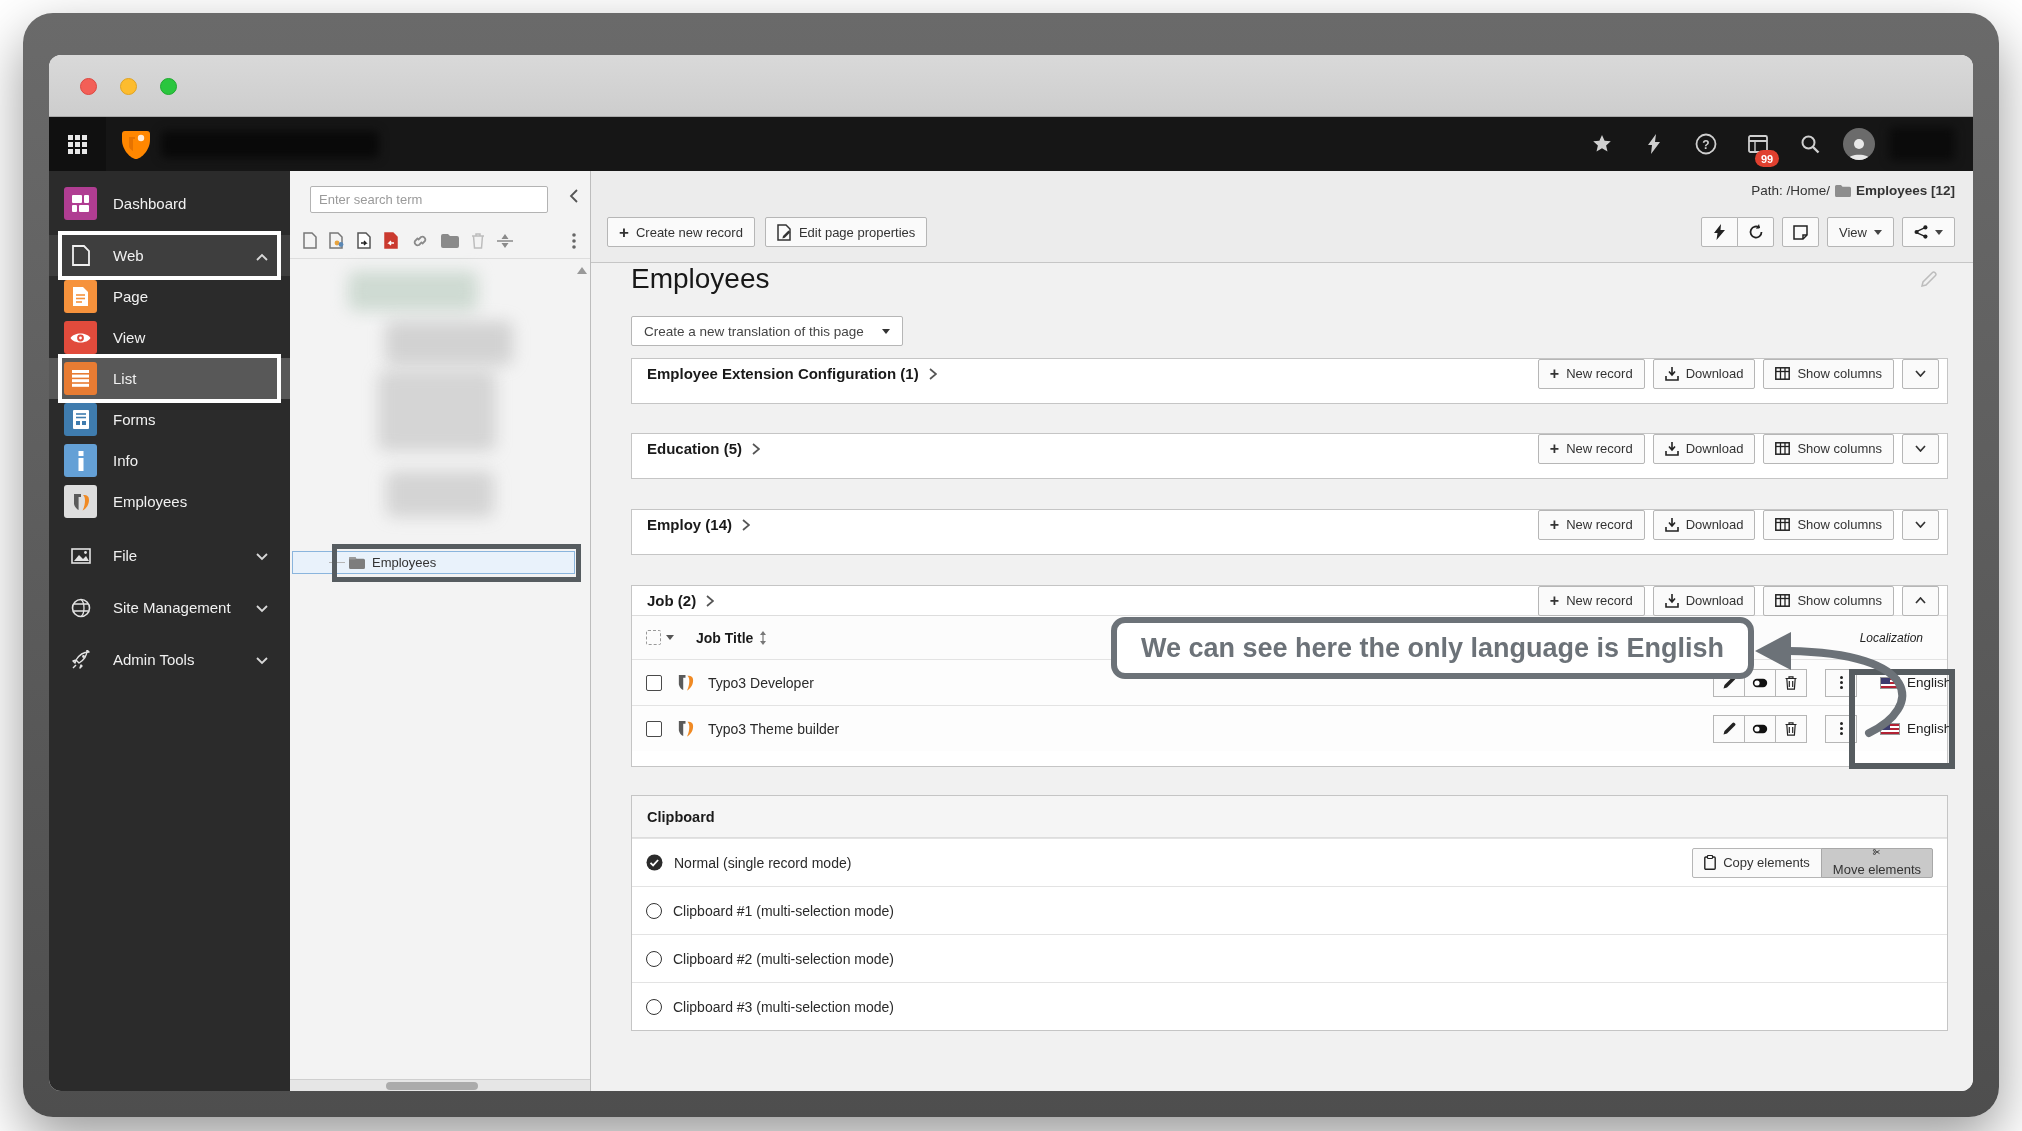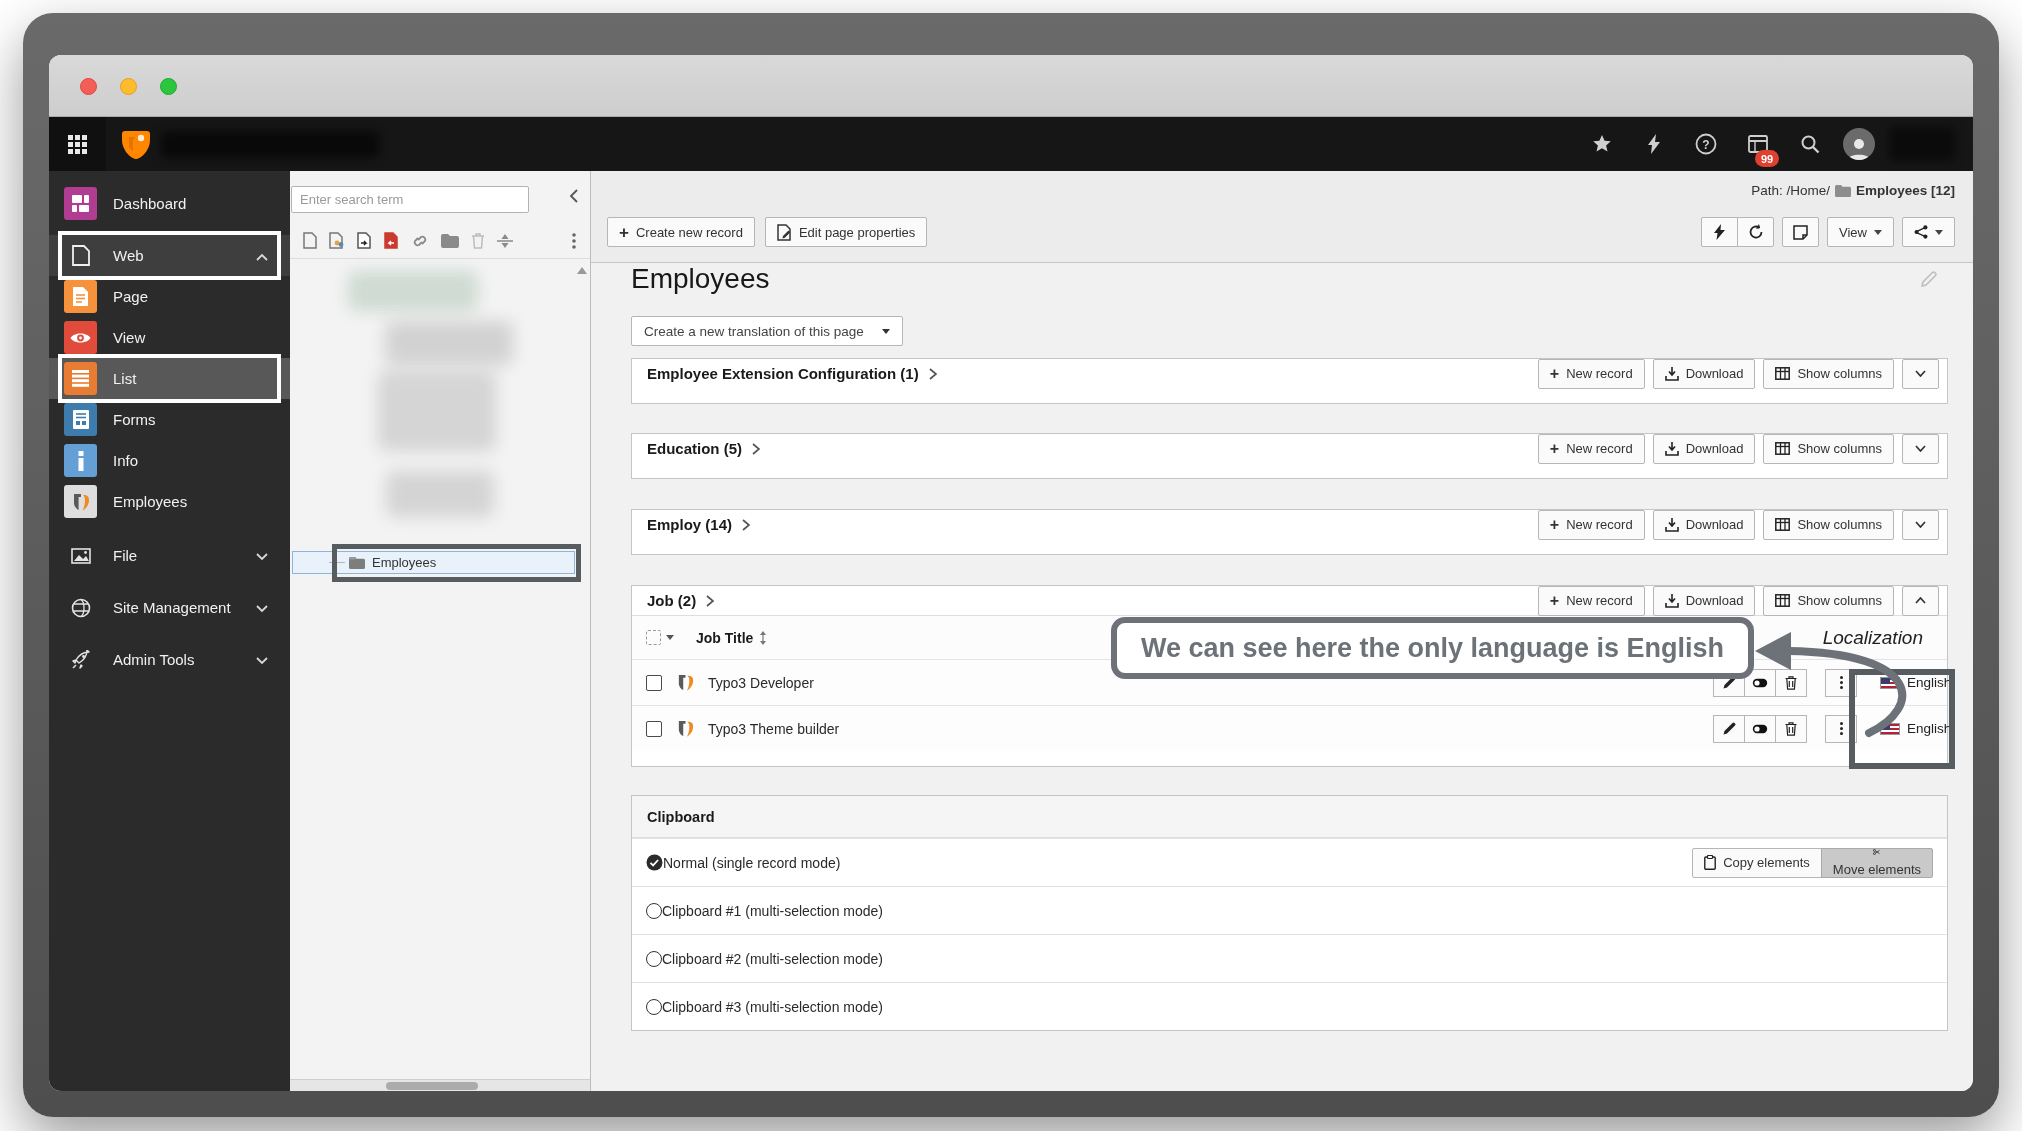--- a/index.html
+++ b/index.html
@@ -30,21 +30,21 @@
   .userblur { width:66px; height:34px; background:#0b0b0b; border-radius:5px; filter:blur(5px); }
   
   .sidebar { position:absolute; left:0; top:116px; width:241px; height:920px; background:#2b2b2b; }
   .sb-item { position:absolute; left:0; width:241px; height:41px; display:flex; align-items:center; padding-left:15px; color:#f1f1f1; font-size:15px; }
   .sb-tile { width:33px; height:33px; border-radius:3px; margin-right:16px; display:flex; align-items:center; justify-content:center; flex:0 0 33px; }
   .sb-plain { width:33px; margin-right:16px; display:flex; align-items:center; justify-content:center; color:#e3e3e3; flex:0 0 33px; }
   .sb-chev { margin-left:auto; margin-right:22px; color:#cfcfcf; }
   .anno-white { position:absolute; border:4px solid #fff; pointer-events:none; }
   
   .tree { position:absolute; left:241px; top:116px; width:301px; height:920px; background:#f3f3f3; border-right:1px solid #bdbdbd; }
-  .tree-search { position:absolute; left:1px; top:15px; width:238px; height:27px; border:1px solid #b3b3b3; border-radius:2px;
+  .tree-search { position:absolute; left:20px; top:15px; width:238px; height:27px; border:1px solid #b3b3b3; border-radius:2px;
                  background:#fff; font-size:13px; color:#444; padding:0 8px; font-family:"Liberation Sans",sans-serif; }
   .tree-search::placeholder { color:#9a9a9a; }
   .tree-collapse { position:absolute; right:12px; top:18px; color:#555; }
   .tree-toolbar { position:absolute; left:0; top:52px; width:100%; height:36px; border-bottom:1px solid #ddd; display:flex; align-items:center; padding-left:13px; gap:12px; color:#555; }
   .tree-toolbar .kebab { margin-left:auto; margin-right:14px; }
   .blob { position:absolute; filter:blur(8px); border-radius:8px; }
   .tree-row { position:absolute; left:2px; top:380px; width:283px; height:23px; background:#e9f2fb; border:1px solid #8ab5dd;
               display:flex; align-items:center; font-size:13px; color:#333; }
   .tree-row .conn { width:16px; height:1px; background:#b5b5b5; margin-left:36px; margin-right:4px; }
   .anno-tree { position:absolute; left:39px; top:-8px; width:249px; height:38px; border:5px solid #565c60; pointer-events:none; }
@@ -71,34 +71,34 @@
   .selectbox { position:absolute; left:40px; top:145px; width:272px; height:30px; background:#fff; border:1px solid #b6b6b6; border-radius:2px;
                display:flex; align-items:center; font-size:13.5px; color:#444; padding:12px 12px; gap:12px; cursor:pointer; }
   .selectbox .caret { margin-left:auto; border-top-color:#333; }
   .panel { position:absolute; left:40px; width:1317px; background:#fff; border:1px solid #c5c5c5; }
   .panel-h { height:29px; display:flex; align-items:center; padding-left:15px; font-size:15px; font-weight:bold; color:#1a1a1a; gap:10px; }
   .panel-h .chev-r { color:#555; }
   .panel-actions { margin-left:auto; margin-right:8px; display:flex; gap:8px; font-weight:normal; }
   .theader { height:44px; border-top:1px solid #ddd; background:#fcfcfc; display:flex; align-items:center; padding:0 24px 0 14px; }
   .cb-dashed { width:15px; height:15px; border:1.5px dashed #999; border-radius:2px; margin-right:5px; }
   .th-title { font-size:14px; font-weight:bold; color:#1a1a1a; margin-left:22px; margin-right:6px; }
-  .loc { margin-left:auto; font-size:19px; font-style:italic; color:#222; }
+  .loc { margin-left:auto; font-size:12px; font-style:italic; color:#222; }
   .trow { height:46px; border-top:1px solid #e3e3e3; background:#fdfdfd; position:relative; display:flex; align-items:center; padding-left:14px; }
   .cb { width:16px; height:16px; border:1.6px solid #4a4a4a; border-radius:2px; background:#fff; }
   .trow .rec-ic { margin-left:14px; }
   .trow .rtitle { margin-left:13px; font-size:14px; color:#2a2a2a; }
   .actions { position:absolute; left:1082px; display:flex; }
   .abtn { width:32px; height:28px; background:#fbfbfb; border:1px solid #b6b6b6; display:flex; align-items:center; justify-content:center; color:#222; margin-left:-1px; cursor:pointer; }
   .kbtn { position:absolute; left:1194px; }
   .lang { position:absolute; left:1248px; display:flex; align-items:center; gap:7px; font-size:13.5px; color:#222; }
   .usflag { width:20px; height:12px; position:relative; background:repeating-linear-gradient(#b22234 0 2px,#fff 2px 4px); border:0.5px solid #999; }
   .usflag:before { content:""; position:absolute; left:0; top:0; width:9px; height:6px; background:#3c3b6e; }
   
   .clip-h { height:42px; background:#f5f5f5; border-bottom:1px solid #ddd; display:flex; align-items:center; padding-left:15px; font-size:14.5px; font-weight:bold; color:#1a1a1a; }
-  .clip-row { height:48px; border-top:1px solid #e3e3e3; display:flex; align-items:center; padding:0 14px; font-size:14px; color:#2a2a2a; gap:0; background:#fff; }
+  .clip-row { height:48px; border-top:1px solid #e3e3e3; display:flex; align-items:center; padding:0 14px; font-size:14px; color:#2a2a2a; gap:11px; background:#fff; }
   .clip-row:first-of-type { border-top:none; }
   .radio { width:16px; height:16px; border-radius:50%; border:1.6px solid #333; background:#fff; }
   .btn.active { background:#c9c9c9; border-color:#a8a8a8; }
   
   .callout { position:absolute; left:1062px; top:562px; width:643px; height:62px; border:6px solid #6c7278; border-radius:14px;
              background:#fff; display:flex; align-items:center; justify-content:center; font-size:27px; font-weight:bold; color:#6c7278; z-index:30; }
   .anno-lang { position:absolute; left:1800px; top:614px; width:106px; height:100px; border:6px solid #565c60; z-index:29; pointer-events:none; }
   .arrow-svg { position:absolute; left:0; top:0; width:1924px; height:1036px; z-index:31; pointer-events:none; }
   .ic { display:inline-flex; align-items:center; justify-content:center; }
 </style>

